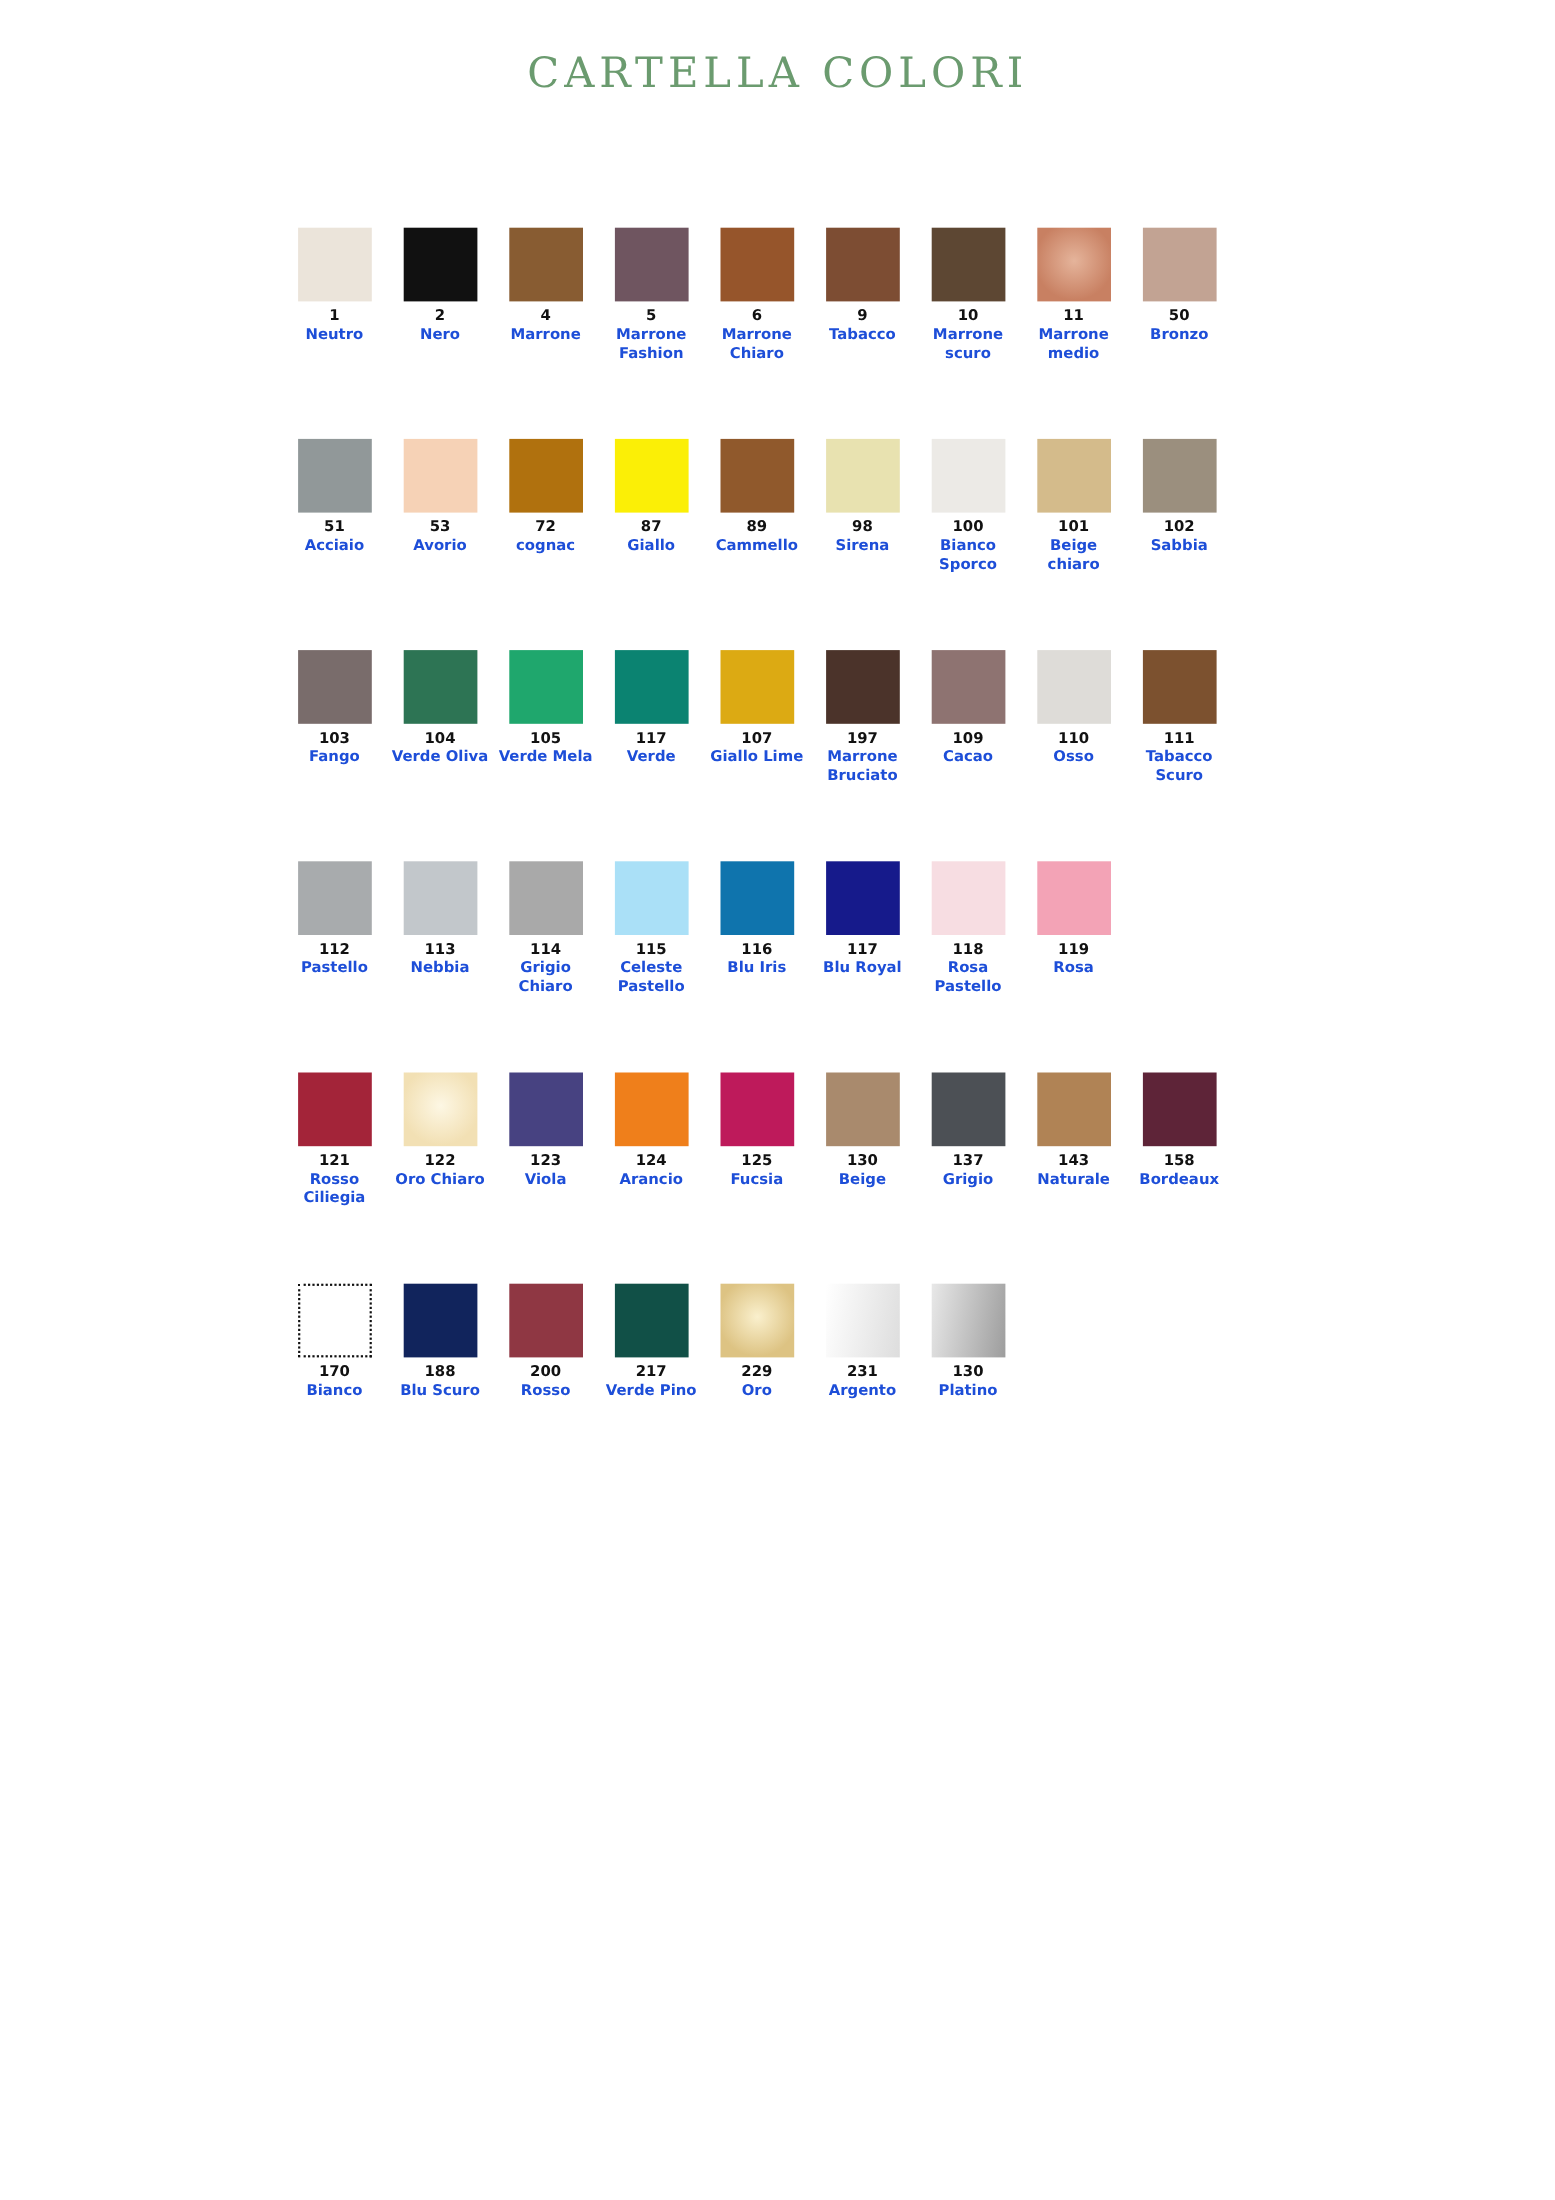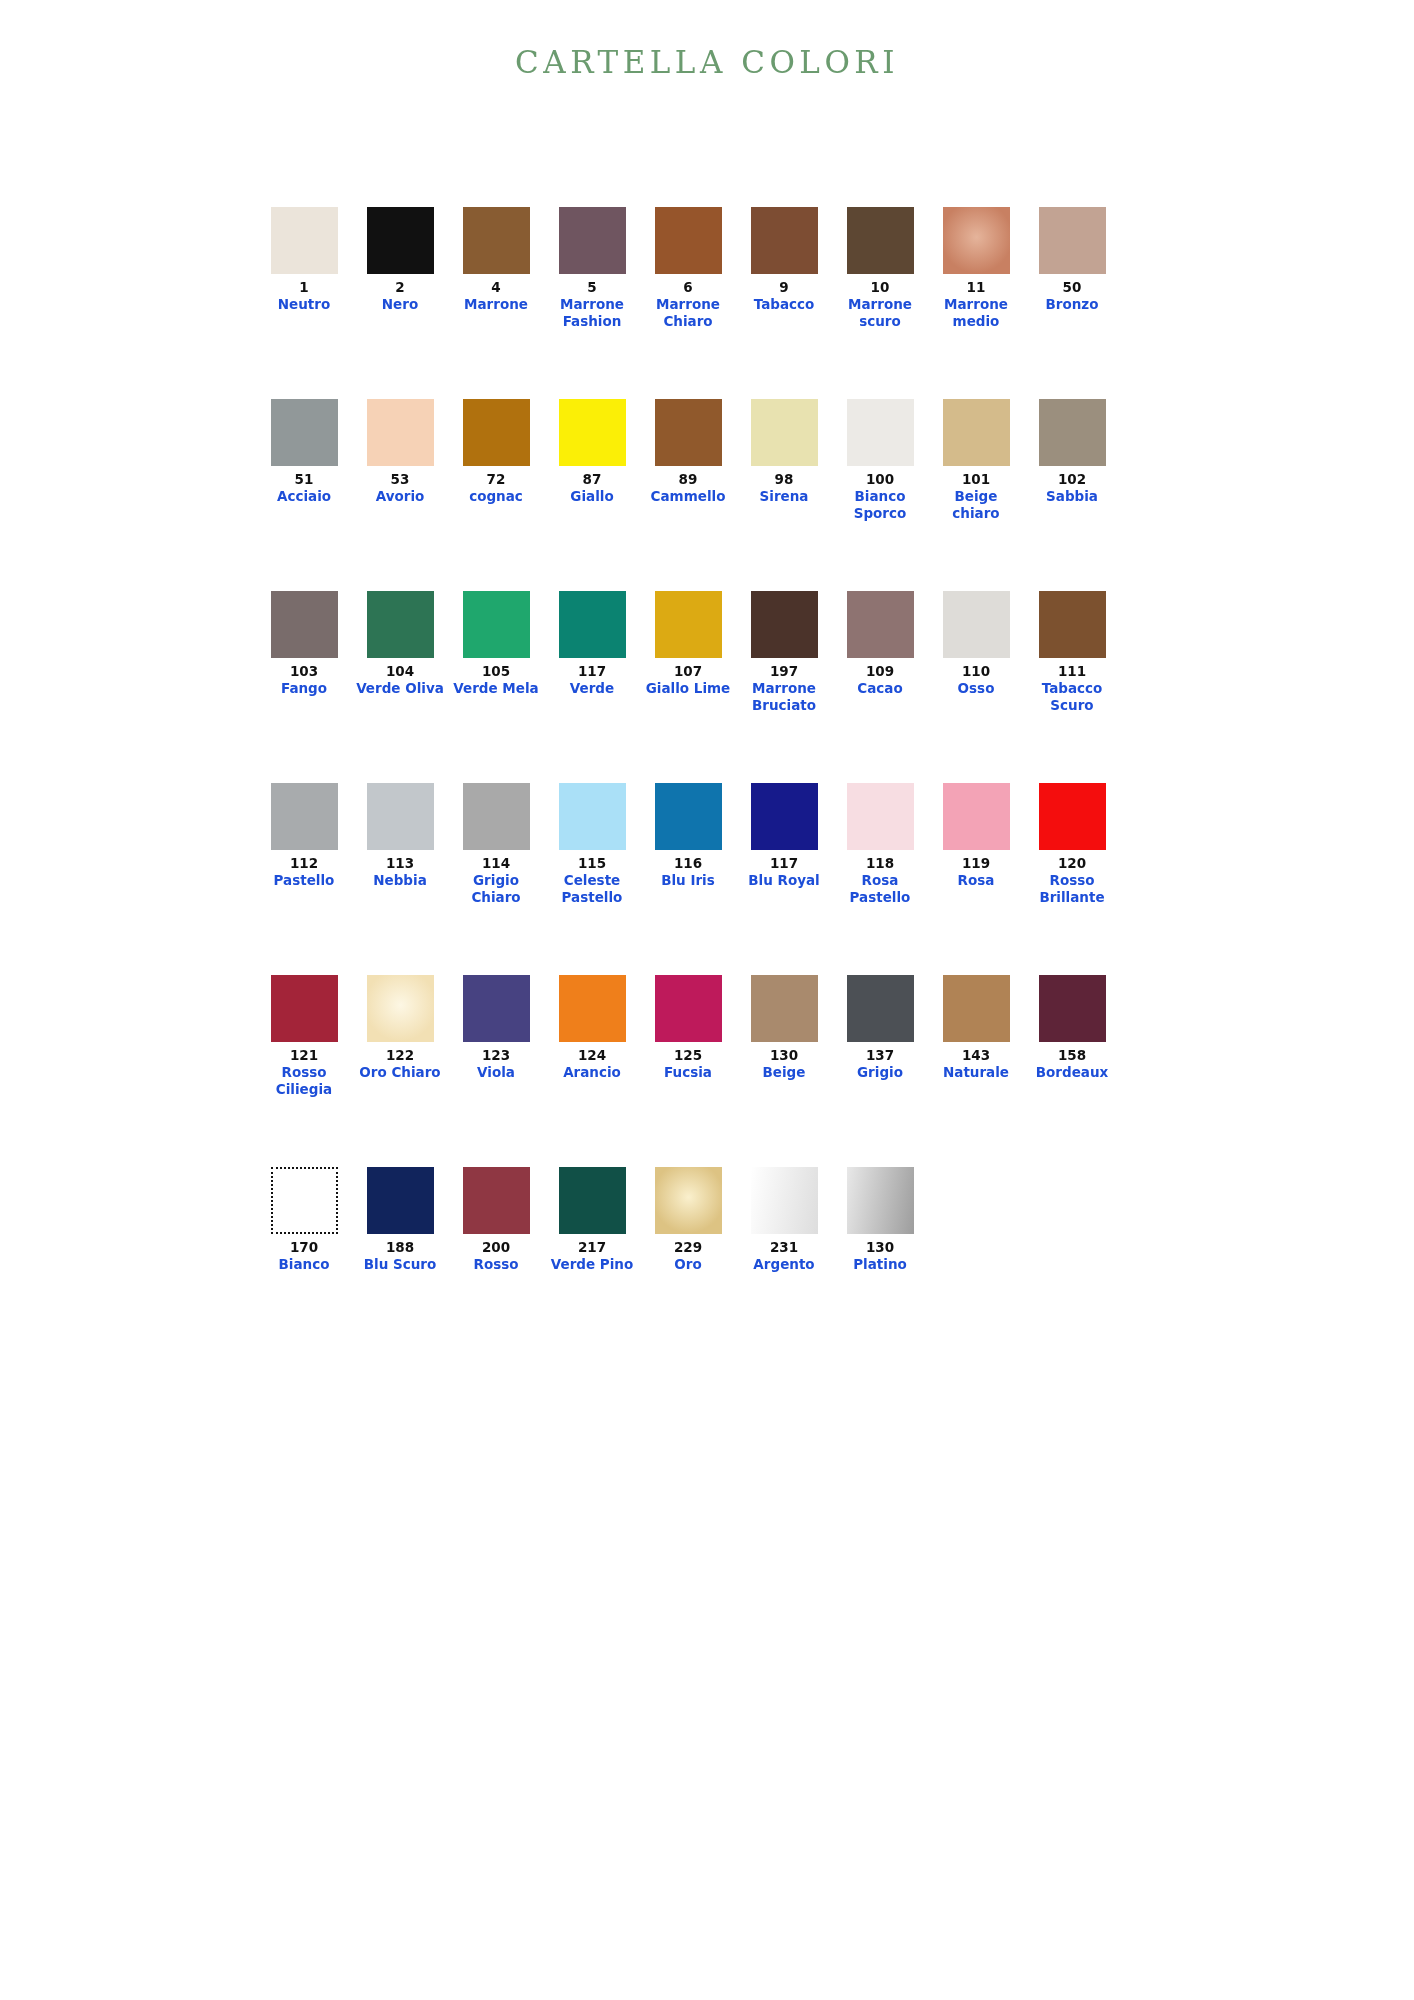--- a/index.html
+++ b/index.html
@@ -19,21 +19,21 @@
     height: 2000px;
     background: #ffffff;
   }
   .title {
     position: absolute;
     top: 44px;
     left: 0;
     width: 1414px;
     text-align: center;
     font-family: "DejaVu Serif", serif;
-    font-size: 31px;
+    font-size: 38px;
     letter-spacing: 4.5px;
     color: #6b9b6f;
     font-weight: 400;
     white-space: nowrap;
   }
   .grid {
     position: absolute;
     top: 207px;
     left: 256px;
     width: 866px;
@@ -262,25 +262,20 @@
         <div class="cell">
           <div class="swatch" style="background: rgb(247, 221, 226);"></div>
           <div class="code">118</div>
           <div class="name">Rosa Pastello</div>
         </div>
         <div class="cell">
           <div class="swatch" style="background: rgb(243, 163, 182);"></div>
           <div class="code">119</div>
           <div class="name">Rosa</div>
         </div>
-        <div class="cell">
-          <div class="swatch" style="background: rgb(244, 13, 13);"></div>
-          <div class="code">120</div>
-          <div class="name">Rosso Brillante</div>
-        </div>
       </div>
       <div class="row">
         <div class="cell">
           <div class="swatch" style="background: rgb(163, 36, 57);"></div>
           <div class="code">121</div>
           <div class="name">Rosso Ciliegia</div>
         </div>
         <div class="cell">
           <div class="swatch" style="background: radial-gradient(circle at 50% 45%, rgb(253, 247, 228) 0%, rgb(242, 224, 180) 72%);"></div>
           <div class="code">122</div>

